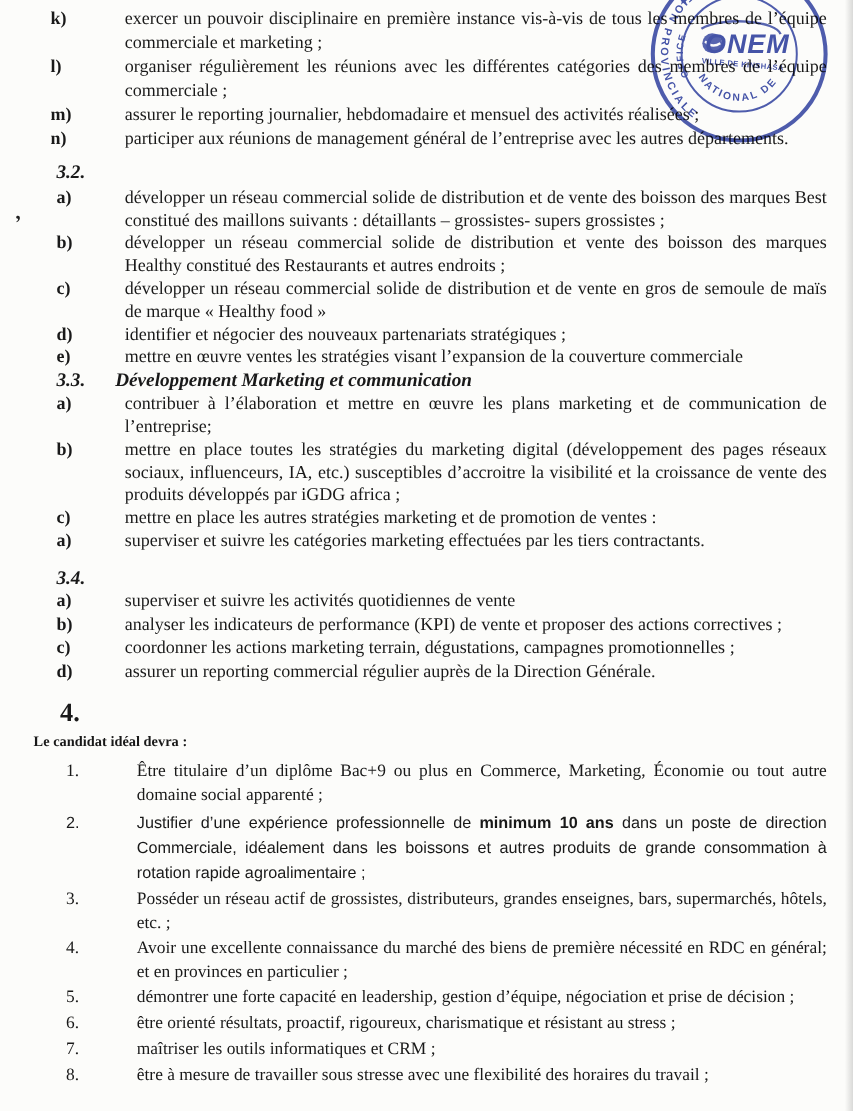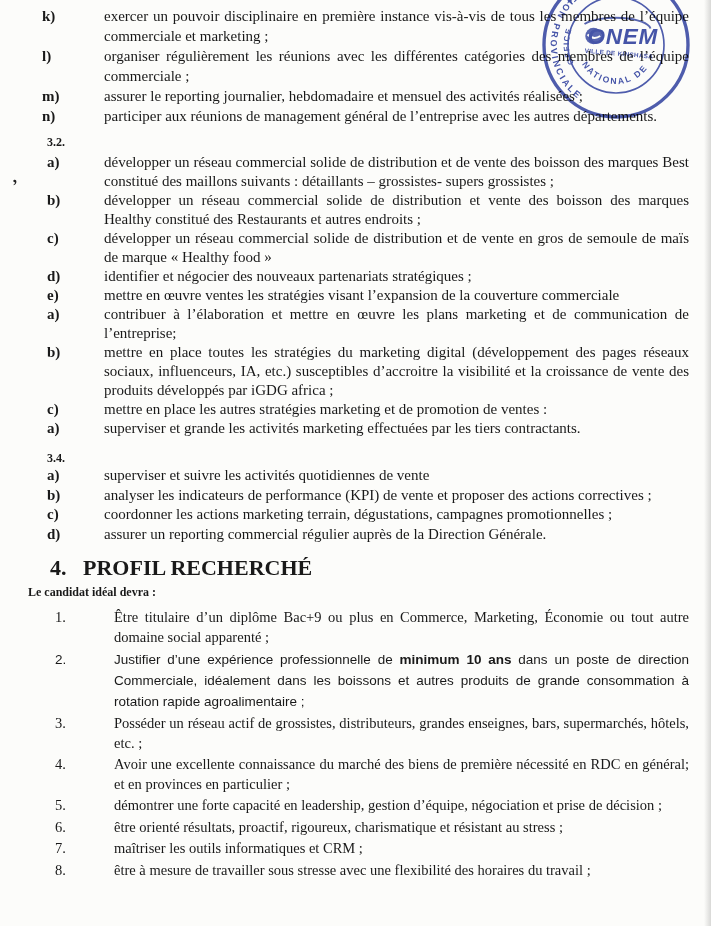--- a/index.html
+++ b/index.html
@@ -18,21 +18,21 @@
     padding:6px 22px 0 42px;
     box-sizing:border-box;
   }
   
   .li{display:flex;font-size:15px;line-height:19px;}
   .li .lbl{flex:none;width:26px;font-weight:bold;}
   .li .txt{flex:1;text-align:justify;margin-left:36px;}
   
   .intro .li{line-height:20px;}
   
-  .sec-head{display:flex;font-weight:bold;font-size:12px;margin-left:5px;}
+  .sec-head{display:flex;font-weight:bold;font-size:16px;margin-left:5px;font-style:italic;}
   .sec-head .num{flex:none;width:49px;}
   .sec-head.h32{margin-top:9px;margin-bottom:3px;}
   .sec-head.h33{margin-top:1px;margin-bottom:1px;}
   .sec-head.h34{margin-top:13px;margin-bottom:0;}
   .sec-list{margin-left:5px;}
   .sec-list .lbl{width:21px;}
   .sec-list-34 .li{line-height:19.5px;}
   
   .big-head{display:flex;font-weight:bold;font-size:22px;margin-top:11px;margin-left:8px;line-height:26px;}
   .big-head .num{flex:none;width:33px;}
@@ -114,36 +114,40 @@
       <div class="li">
         <span class="lbl">d)</span>
         <span class="txt">identifier et négocier des nouveaux partenariats stratégiques ;</span>
       </div>
       <div class="li">
         <span class="lbl">e)</span>
         <span class="txt">mettre en œuvre ventes les stratégies visant l’expansion de la couverture commerciale</span>
       </div>
     </div>
 
+    <div class="sec-head h33">
+      <span class="num">3.3.</span>
+      <span class="ttl">Développement Marketing et communication</span>
+    </div>
     <div class="sec-list">
       <div class="li">
         <span class="lbl">a)</span>
         <span class="txt">contribuer à l’élaboration et mettre en œuvre les plans marketing et de communication de l’entreprise;</span>
       </div>
       <div class="li">
         <span class="lbl">b)</span>
         <span class="txt">mettre en place toutes les stratégies du marketing digital (développement des pages réseaux sociaux, influenceurs, IA, etc.) susceptibles d’accroitre la visibilité et la croissance de vente des produits développés par iGDG africa ;</span>
       </div>
       <div class="li">
         <span class="lbl">c)</span>
         <span class="txt">mettre en place les autres stratégies marketing et de promotion de ventes :</span>
       </div>
       <div class="li">
         <span class="lbl">a)</span>
-        <span class="txt">superviser et grande les activités marketing effectuées par les tiers contractants.</span>
+        <span class="txt">superviser et suivre les catégories marketing effectuées par les tiers contractants.</span>
       </div>
     </div>
 
     <div class="sec-head h34">
       <span class="num">3.4.</span>
     </div>
     <div class="sec-list sec-list-34">
       <div class="li">
         <span class="lbl">a)</span>
         <span class="txt">superviser et suivre les activités quotidiennes de vente</span>
@@ -157,21 +161,20 @@
         <span class="txt">coordonner les actions marketing terrain, dégustations, campagnes promotionnelles ;</span>
       </div>
       <div class="li">
         <span class="lbl">d)</span>
         <span class="txt">assurer un reporting commercial régulier auprès de la Direction Générale.</span>
       </div>
     </div>
 
     <div class="big-head">
       <span class="num">4.</span>
-      <span class="ttl">PROFIL RECHERCHÉ</span>
     </div>
     <div class="subtitle">Le candidat idéal devra :</div>
 
     <div class="plist">
       <div class="li">
         <span class="lbl">1.</span>
         <span class="txt">Être titulaire d’un diplôme Bac+9 ou plus en Commerce, Marketing, Économie ou tout autre domaine social apparenté ;</span>
       </div>
       <div class="li sans">
         <span class="lbl">2.</span>

